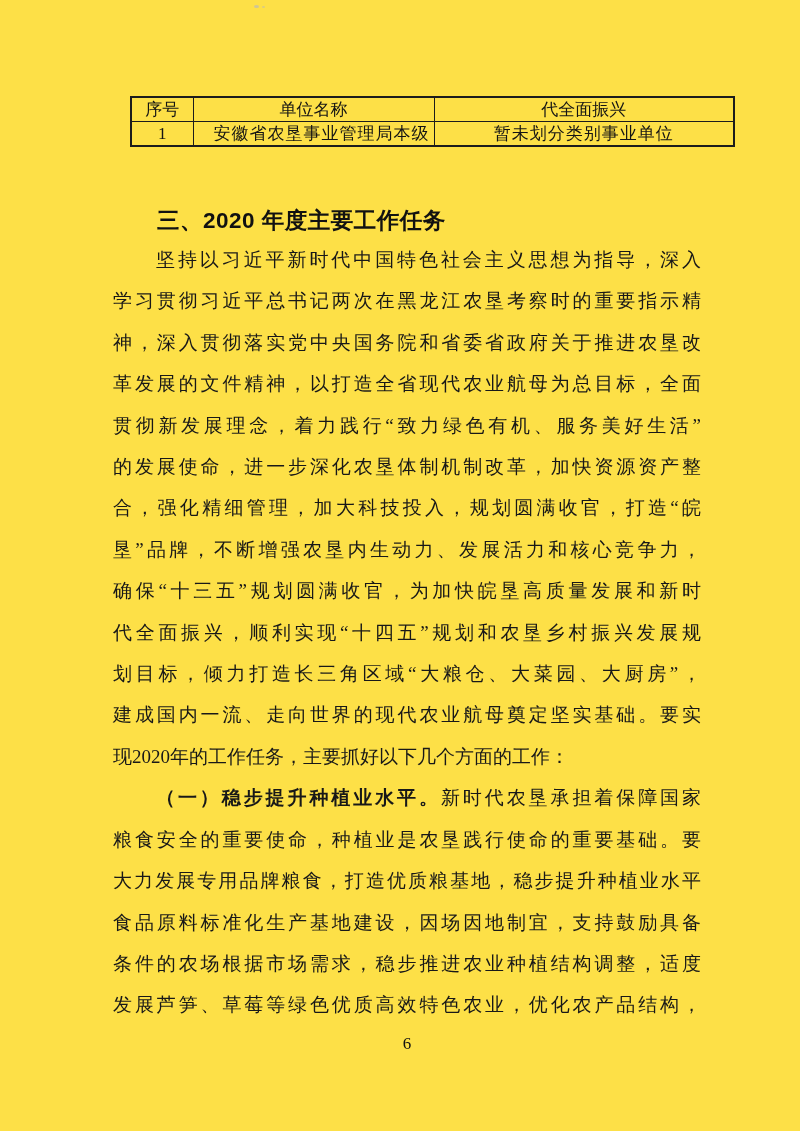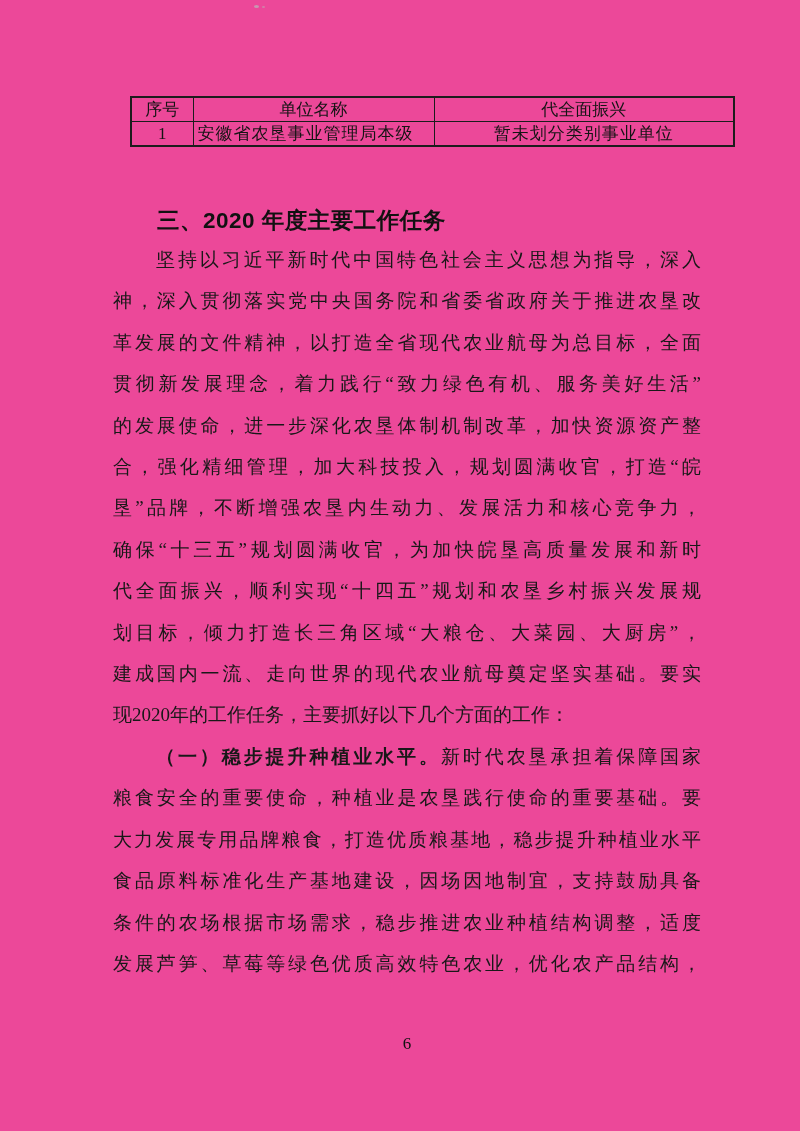--- a/index.html
+++ b/index.html
@@ -5,21 +5,21 @@
   html, body {
     margin: 0;
     padding: 0;
     background: #e8e8e8;
   }
   .page {
     position: relative;
     width: 800px;
     height: 1131px;
     margin: 0 auto;
-    background: #ec4899;
+    background: #fde047;
     color: #1b1b1b;
     font-family: "Liberation Serif", serif;
     overflow: hidden;
   }
   .speck {
     position: absolute;
     background: #b9b9b9;
     border-radius: 50%;
   }
   .speck.s1 { left: 254px; top: 5px; width: 5px; height: 3px; opacity: .7; }
@@ -45,21 +45,21 @@
     padding: 0 4px;
     font-size: 17px;
     font-weight: normal;
     color: #141414;
     white-space: nowrap;
     overflow: hidden;
   }
   table.unit-table { border: 2px solid #1c1c1c; }
   table.unit-table th { text-align: center; }
   td.cell-idx  { text-align: center; }
-  td.cell-name { text-align: left; padding-left: 10px; letter-spacing: 1px; }
+  td.cell-name { text-align: right; padding-left: 10px; letter-spacing: 1px; }
   td.cell-type { text-align: center; padding-left: 3px; letter-spacing: 1px; }
 
   
   .heading {
     position: absolute;
     left: 113px;
     top: 206px;
     width: 588px;
     margin: 0;
     padding-left: 44px;
@@ -137,20 +137,21 @@
       </tbody>
   </table>
 
   <h2 class="heading">三、2020 年度主要工作任务</h2>
 
   <div class="body-text">
 
     <div class="para first">
 
     <div class="line">坚持以习近平新时代中国特色社会主义思想为指导，深入</div>
+        <div class="line">学习贯彻习近平总书记两次在黑龙江农垦考察时的重要指示精</div>
         <div class="line">神，深入贯彻落实党中央国务院和省委省政府关于推进农垦改</div>
         <div class="line">革发展的文件精神，以打造全省现代农业航母为总目标，全面</div>
         <div class="line">贯彻新发展理念，着力践行“致力绿色有机、服务美好生活”</div>
         <div class="line">的发展使命，进一步深化农垦体制机制改革，加快资源资产整</div>
         <div class="line">合，强化精细管理，加大科技投入，规划圆满收官，打造“皖</div>
         <div class="line">垦”品牌，不断增强农垦内生动力、发展活力和核心竞争力，</div>
         <div class="line">确保“十三五”规划圆满收官，为加快皖垦高质量发展和新时</div>
         <div class="line">代全面振兴，顺利实现“十四五”规划和农垦乡村振兴发展规</div>
         <div class="line">划目标，倾力打造长三角区域“大粮仓、大菜园、大厨房”，</div>
         <div class="line">建成国内一流、走向世界的现代农业航母奠定坚实基础。要实</div>

